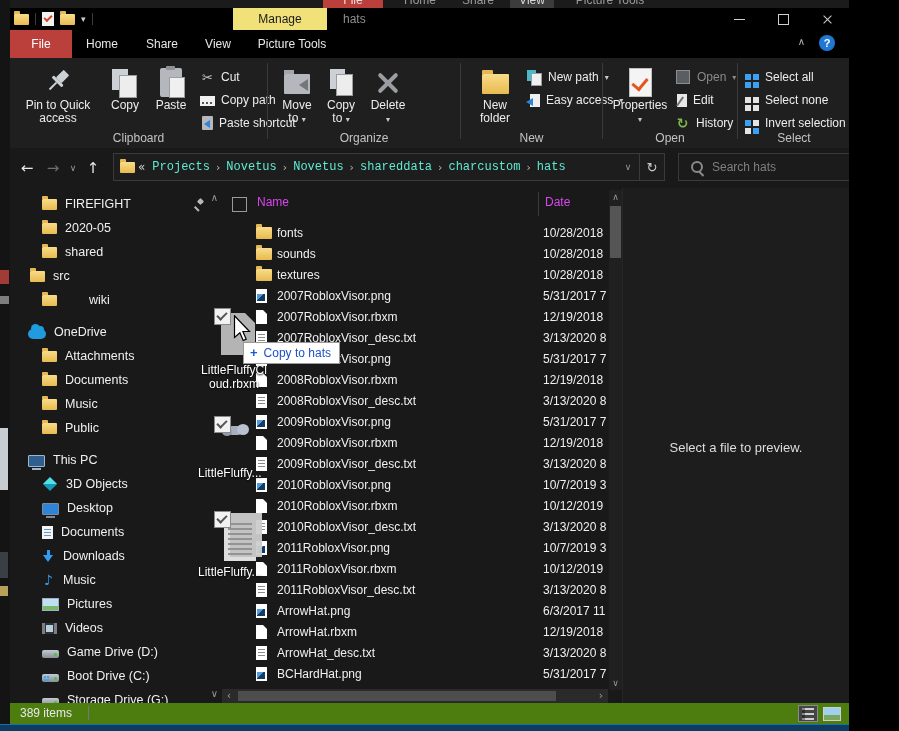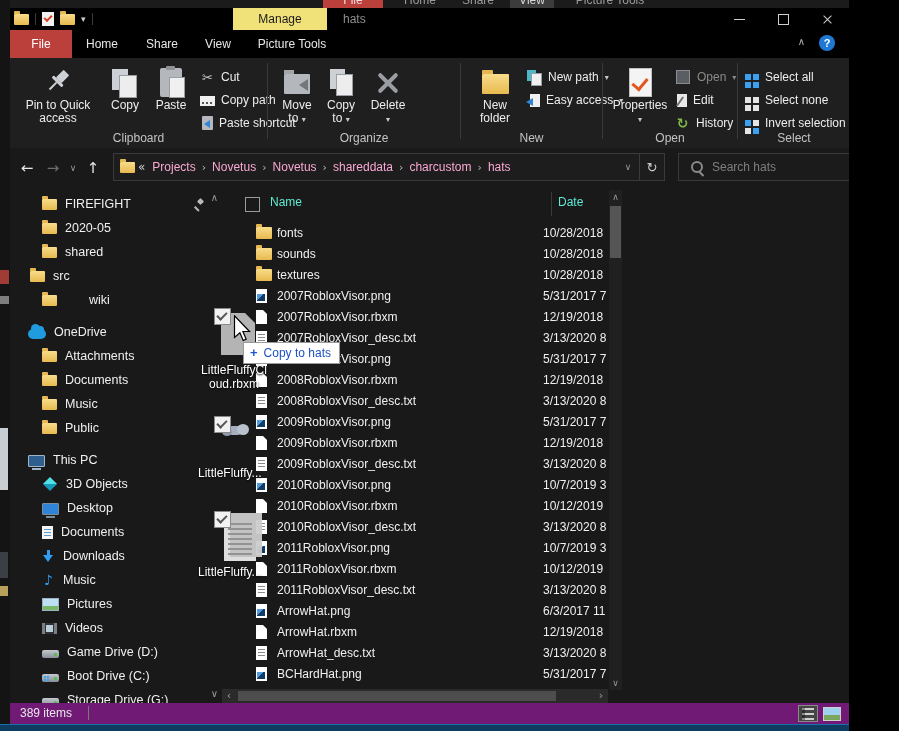--- a/index.html
+++ b/index.html
@@ -103,21 +103,21 @@
   .si-sel.none{background:#e4e4e4;box-shadow:8px 0 #e4e4e4,0 8px #e4e4e4,8px 8px #e4e4e4;}
   .si-sel.inv{background:#3aa0f3;box-shadow:8px 0 #e4e4e4,0 8px #e4e4e4,8px 8px #3aa0f3;}
 
   
   #addressrow{position:absolute;left:10px;top:148px;right:0;height:40px;background:#191919;z-index:3;}
   .navbtn{position:absolute;top:8px;width:22px;height:24px;display:flex;align-items:center;justify-content:center;font-size:15px;color:#e8e8e8;}
   .navbtn.dis{color:#6e6e6e;}
   .navbtn.small{font-size:9px;color:#9a9a9a;width:14px;}
   .breadcrumb{position:absolute;left:103px;top:5px;width:552px;height:28px;background:#1d1d1d;border:1px solid #3a3a3a;
       display:flex;align-items:center;box-sizing:border-box;padding-left:6px;}
-  .crumb{padding:0 4px;color:#f9a8d4;white-space:nowrap;}
+  .crumb{padding:0 4px;color:#5eead4;white-space:nowrap;font-family:Liberation Mono, monospace;}
   .crumb-sep{color:#b5b5b5;padding:0 2px;font-size:11px;}
   .bc-guillemet{color:#cfcfcf;padding:0 3px;}
   .bc-caret{margin-left:auto;width:22px;text-align:center;color:#9a9a9a;font-size:9px;}
   .bc-div{width:1px;height:26px;background:#3a3a3a;}
   .bc-refresh{width:24px;text-align:center;color:#c9c9c9;font-size:13px;}
   .searchbox{position:absolute;left:668px;top:5px;width:210px;height:28px;background:#1b1b1b;border:1px solid #3a3a3a;
       box-sizing:border-box;display:flex;align-items:center;gap:9px;padding-left:12px;color:#7f7f7f;}
   .mag{width:8px;height:8px;border:2px solid #8a8a8a;border-radius:50%;position:relative;flex:none;}
   .mag::after{content:"";position:absolute;left:7px;top:8px;width:6px;height:2px;background:#8a8a8a;transform:rotate(45deg);transform-origin:0 0;}
 
@@ -146,21 +146,21 @@
   .glyph-music{color:#2f9df2;font-size:14px;line-height:14px;width:13px;text-align:center;}
   .ic-picture{width:15px;height:11px;border:1px solid #9fb0c0;background:linear-gradient(180deg,#bfe0f2 0 60%,#79b86a 60%);}
   .ic-video{width:15px;height:11px;background:linear-gradient(90deg,#7a7e83 0 3px,#2e3238 3px 12px,#7a7e83 12px);}
   .ic-video::after{content:"";position:absolute;left:4px;top:2px;width:7px;height:7px;background:#b8ced8;}
   .ic-drive{width:17px;height:8px;background:linear-gradient(#c3c9cf,#878e96);border-radius:2px;margin-top:4px;}
   .ic-drive::after{content:"";position:absolute;right:2px;top:2.5px;width:3px;height:3px;background:#4fbf3f;border-radius:50%;}
   .ic-drive-win::before{content:"";position:absolute;left:2px;top:2px;width:2px;height:2px;background:#35a3f5;box-shadow:3px 0 #35a3f5,0 3px #35a3f5,3px 3px #35a3f5;}
 
   
   #filelist{position:absolute;left:222px;top:188px;width:400px;height:515px;z-index:3;}
-  .list-header{position:absolute;left:13px;top:4px;right:0;height:24px;color:#5eead4;}
+  .list-header{position:absolute;left:0;top:4px;right:0;height:24px;color:#d946ef;}
   .hdr-check{position:absolute;left:10px;top:5px;width:13px;height:13px;border:1px solid #9a9a9a;background:transparent;}
   .hdr-name{position:absolute;left:35px;top:3px;}
   .hdr-sep{position:absolute;left:316px;top:0;width:1px;height:24px;background:#3a3a3a;}
   .hdr-date{position:absolute;left:323px;top:3px;}
   #rows{position:absolute;left:0;top:34px;right:14px;}
   .frow{height:21px;position:relative;display:flex;align-items:center;}
   .frow .fic{position:absolute;left:34px;}
   .frow .fname{position:absolute;left:55px;white-space:nowrap;}
   .frow .fdate{position:absolute;left:321px;width:64px;overflow:hidden;white-space:nowrap;}
   .ic-folder.list{width:16px;height:12px;}
@@ -177,21 +177,21 @@
   .vthumb{position:absolute;left:1px;top:16px;width:11px;height:52px;background:#555;}
   .hscroll{position:absolute;left:0;bottom:0;height:14px;right:14px;background:#2a2a2a;display:flex;align-items:center;}
   .hscroll .arr{width:14px;text-align:center;color:#9a9a9a;font-size:11px;line-height:14px;}
   .hthumb{position:absolute;left:16px;top:2px;width:318px;height:10px;background:#4d4d4d;}
 
   
   #preview{position:absolute;left:622px;top:188px;right:0;height:515px;background:#1d1d1d;border-left:1px solid #262626;z-index:3;}
   .preview-msg{position:absolute;left:0;right:0;top:252px;text-align:center;color:#dedede;font-size:13px;}
 
   
-  #statusbar{position:absolute;left:10px;top:703px;right:0;height:21px;background:#701a75;z-index:6;}
+  #statusbar{position:absolute;left:10px;top:703px;right:0;height:21px;background:#4d7c0f;z-index:6;}
   .status-count{position:absolute;left:10px;top:3px;color:#e8e8e8;}
   .status-div{position:absolute;left:78px;top:3px;width:1px;height:14px;background:#777;}
   .viewbtn{position:absolute;top:2px;width:20px;height:17px;display:flex;align-items:center;justify-content:center;}
   .viewbtn.sel{background:#454545;border:1px solid #8a8a8a;box-sizing:border-box;}
   .vb-details{width:12px;height:12px;background:repeating-linear-gradient(#cfcfcf 0 2px,transparent 2px 5px);position:relative;}
   .vb-details::before{content:"";position:absolute;left:0;top:0;width:3px;height:12px;background:repeating-linear-gradient(#8a8a8a 0 2px,#2d2d2d 2px 5px);}
   .vb-thumb{width:16px;height:12px;border:1px solid #cfcfcf;background:linear-gradient(180deg,#9fd0ee 0 55%,#7aa65f 55%);}
   #bottomstrip{position:absolute;left:0;top:724px;right:0;height:7px;background:#0d3c60;border-top:1px solid #1a6fae;z-index:7;}
 
   
@@ -648,20 +648,23 @@
       <div class="vthumb"></div>
       <div class="arr glyph" style="bottom:2px">∨</div>
     </div>
     <div class="hscroll">
       <div class="arr glyph">‹</div>
       <div class="hthumb"></div>
       <div class="arr glyph" style="position:absolute;right:0">›</div>
     </div>
   </div>
 
+  <div id="preview">
+    <div class="preview-msg">Select a file to preview.</div>
+  </div>
 
   <div id="statusbar">
     <div class="status-count">389 items</div>
     <div class="status-div"></div>
     <div class="viewbtn sel" style="right:31px">
         <div class="vb-details"></div>
       </div>
     <div class="viewbtn" style="right:7px">
         <div class="vb-thumb"></div>
       </div>

